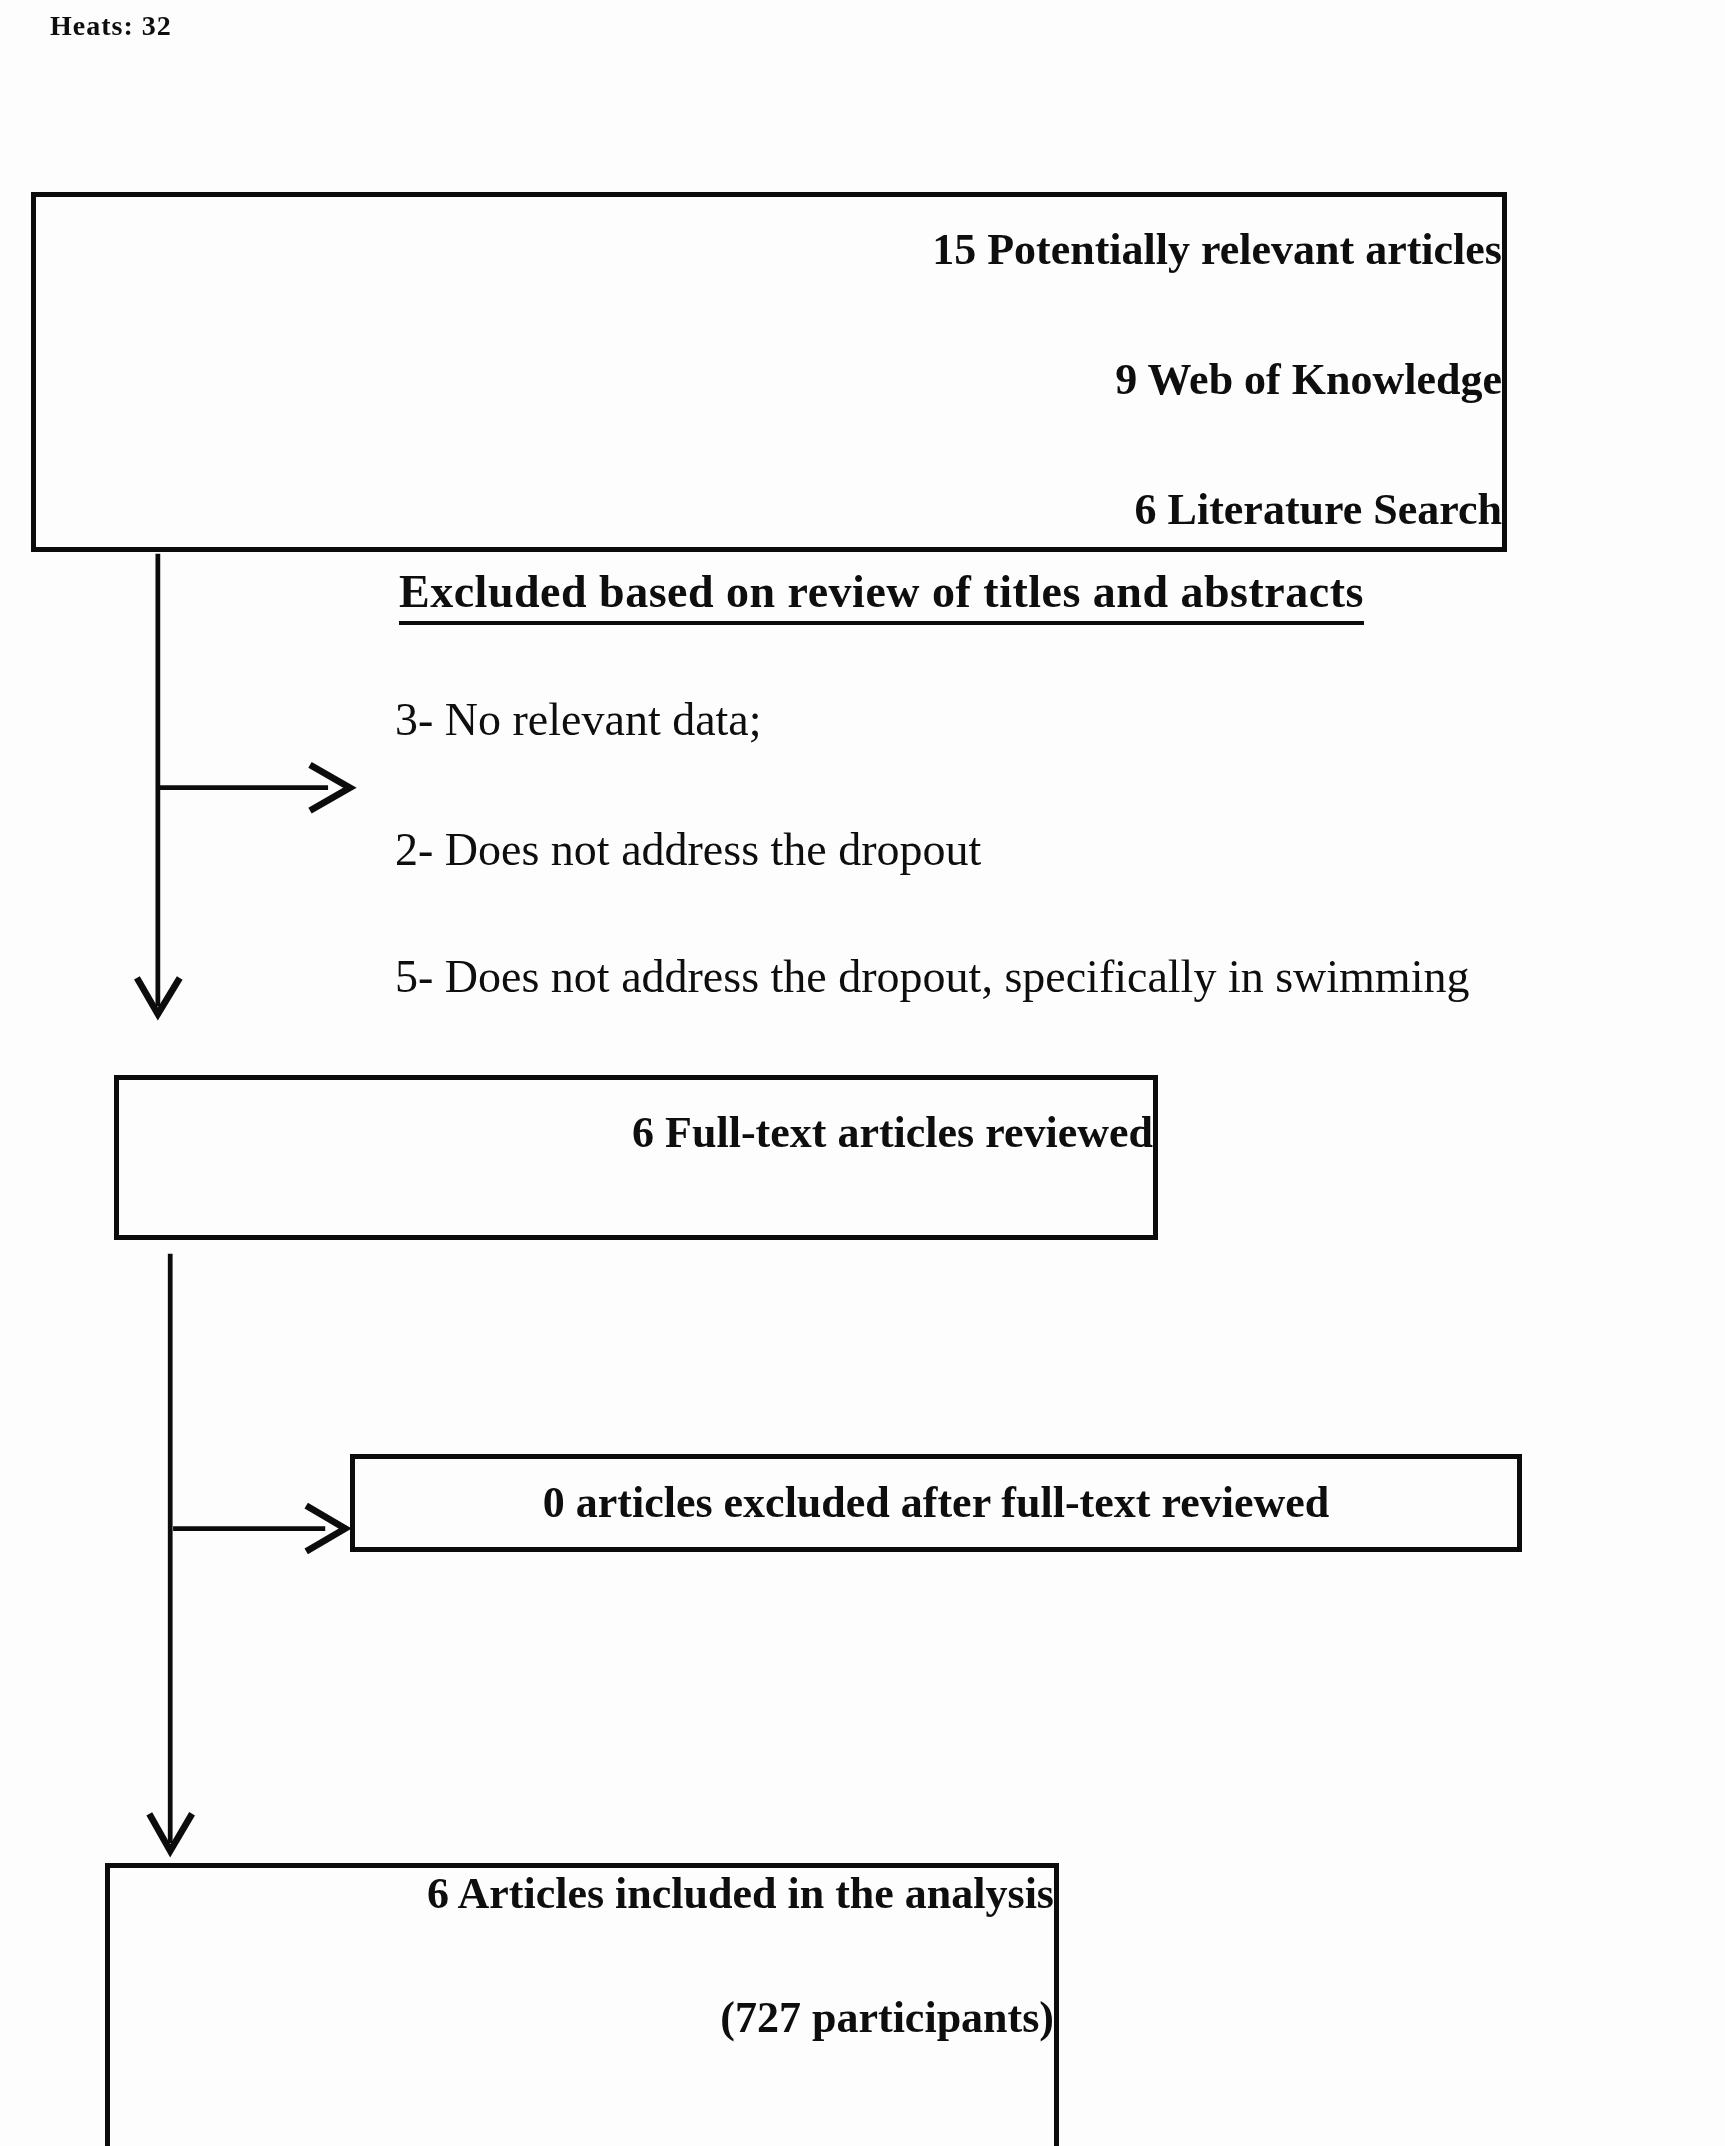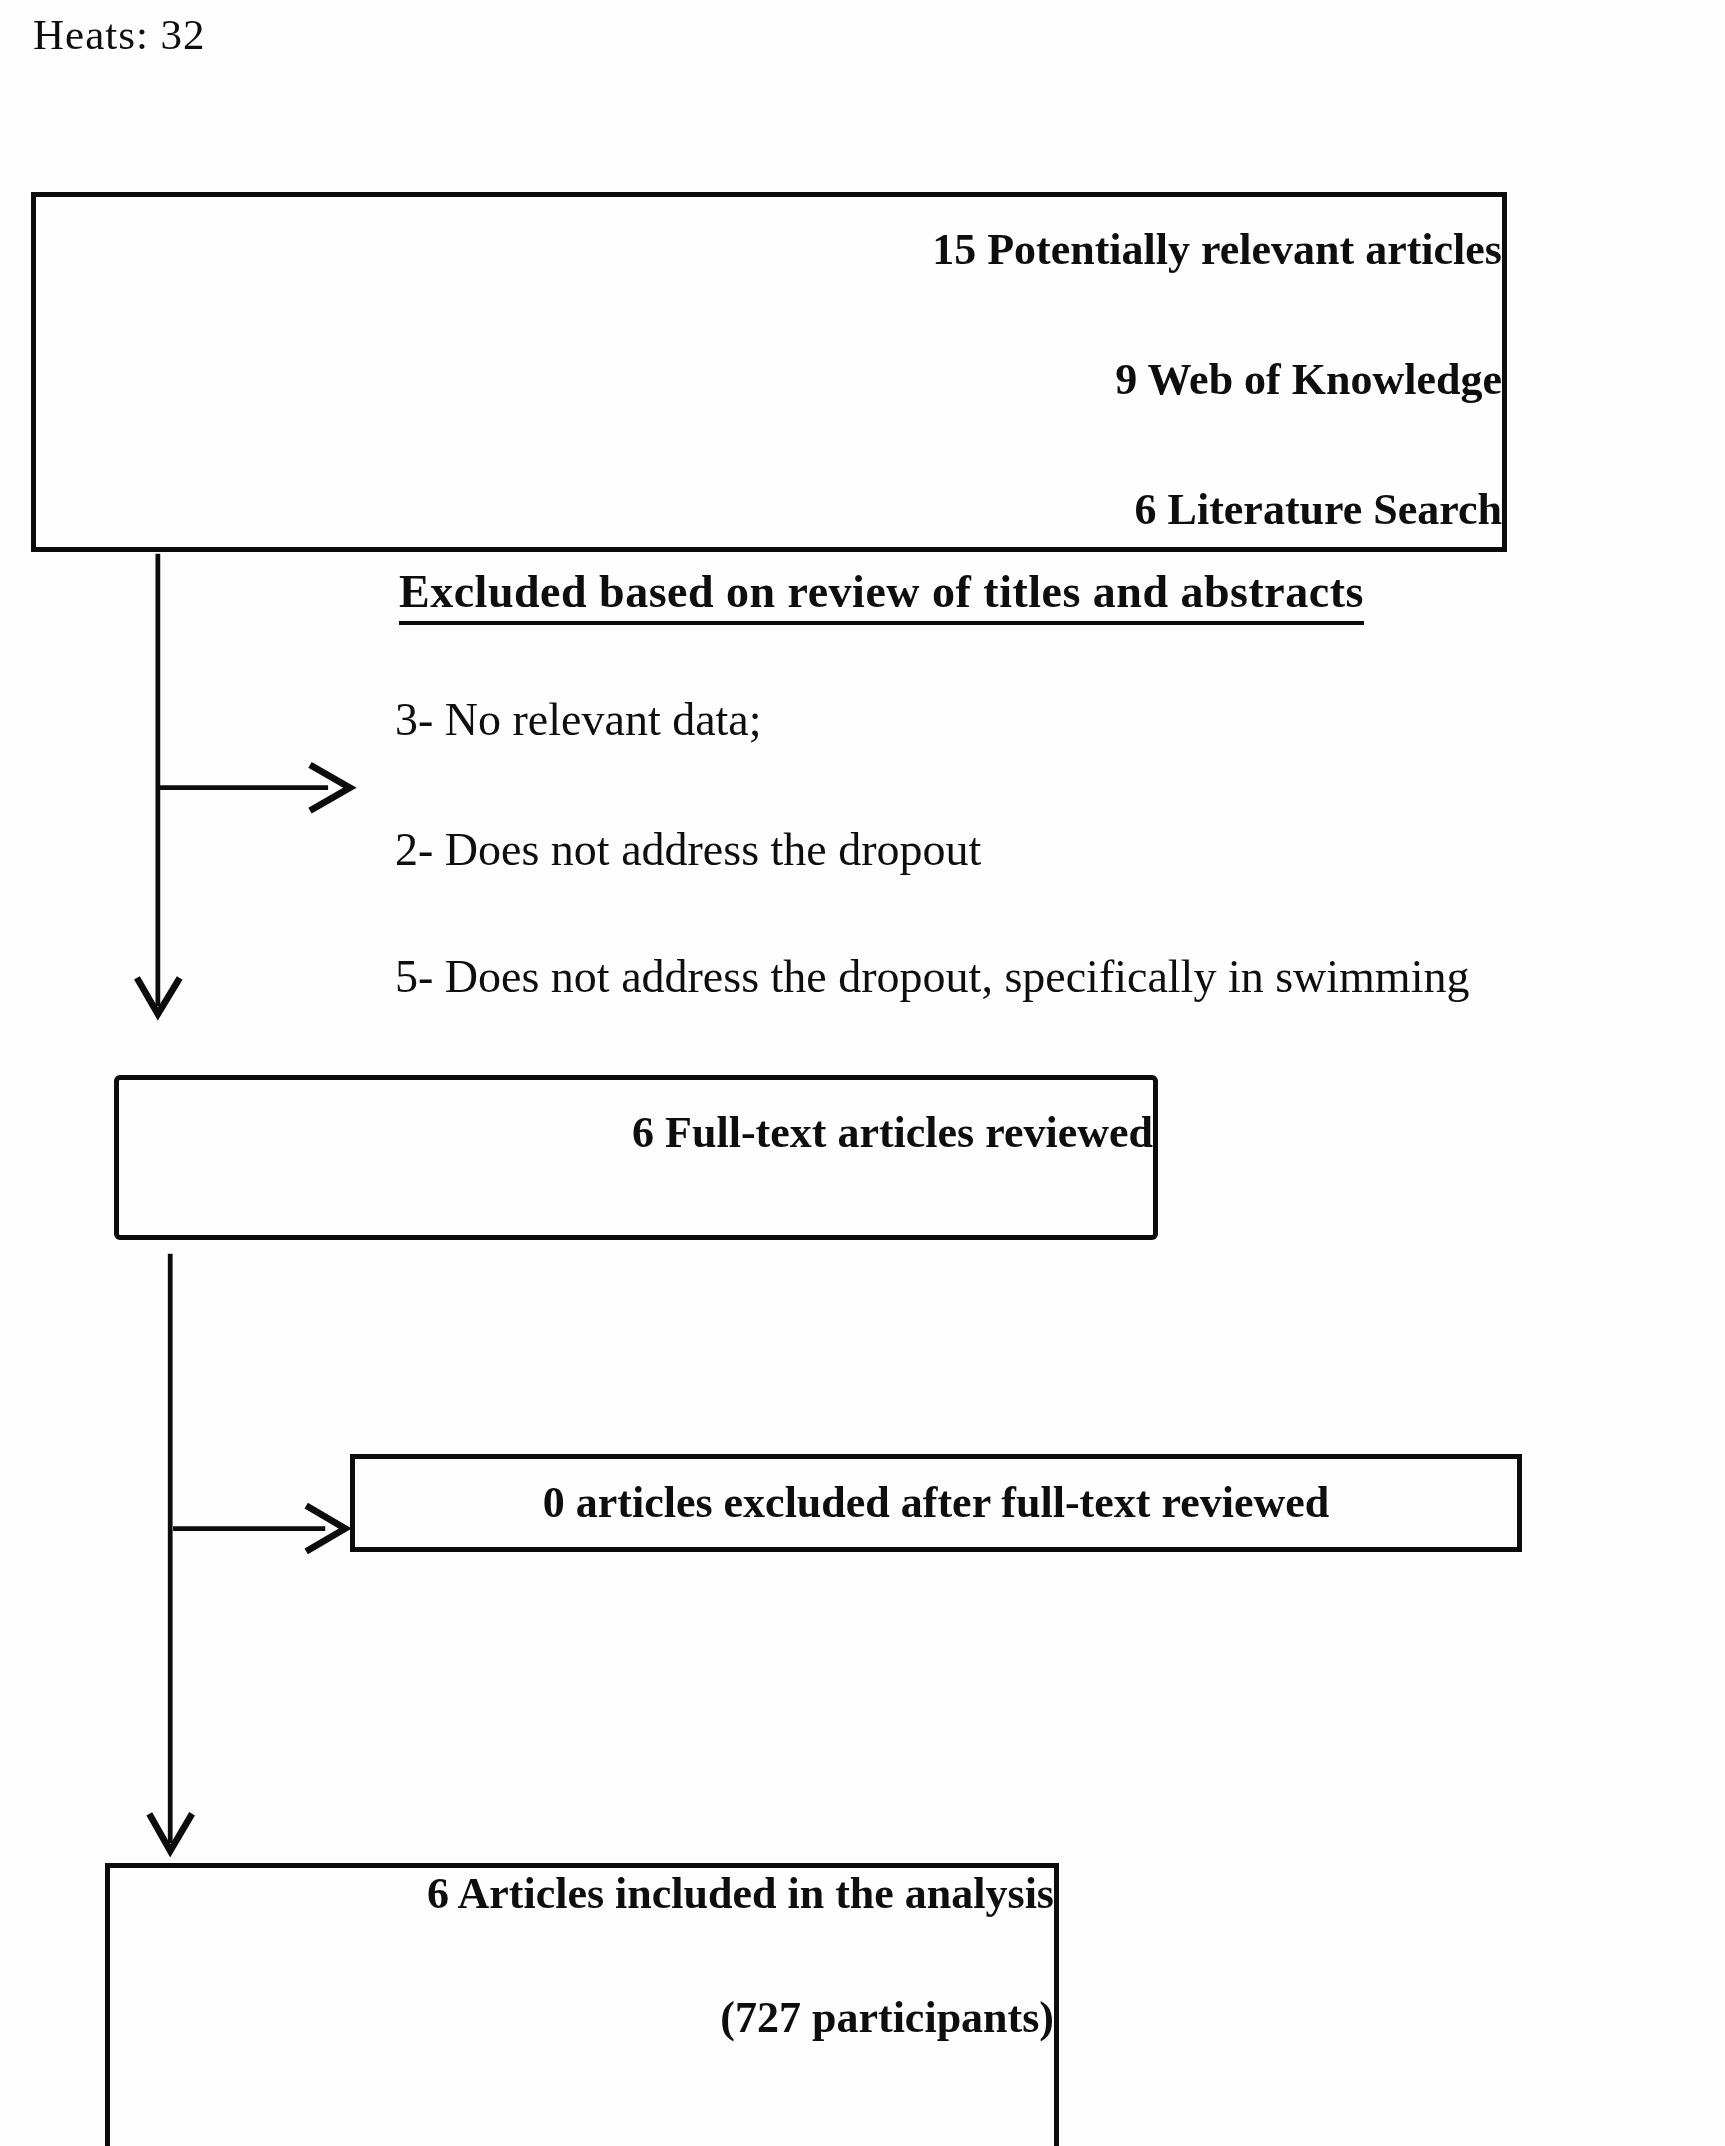--- a/index.html
+++ b/index.html
@@ -11,24 +11,24 @@
     position: relative;
     width: 1725px;
     height: 2147px;
     background: #fdfdfd;
     font-family: "Liberation Serif", "DejaVu Serif", serif;
     color: #0e0e0e;
     overflow: hidden;
   }
   .heats {
     position: absolute;
-    left: 33px;
+    left: 50px;
     top: 9.5px;
-    font-size: 43px;
-    font-weight: normal;
+    font-size: 28px;
+    font-weight: bold;
     letter-spacing: 1px;
   }
   .fbox {
     position: absolute;
     border: 5.7px solid #0c0c0c;
     background: #fdfdfd;
     box-sizing: border-box;
     text-align: right;
   }
   .fbox p {
@@ -44,21 +44,20 @@
     padding-top: 27px;
   }
   .box-identification p { font-size: 44px; }
   .box-identification p + p { margin-top: 78px; padding-left: 16px; }
   .box-fulltext {
     left: 114px;
     top: 1075px;
     width: 1044px;
     height: 165px;
     padding-top: 27px;
-    border-radius: 6px;
   }
   .box-fulltext p { font-size: 44px; }
   .box-excluded-fulltext {
     left: 350px;
     top: 1454px;
     width: 1172px;
     height: 98px;
     display: flex;
     align-items: center;
     justify-content: center;

